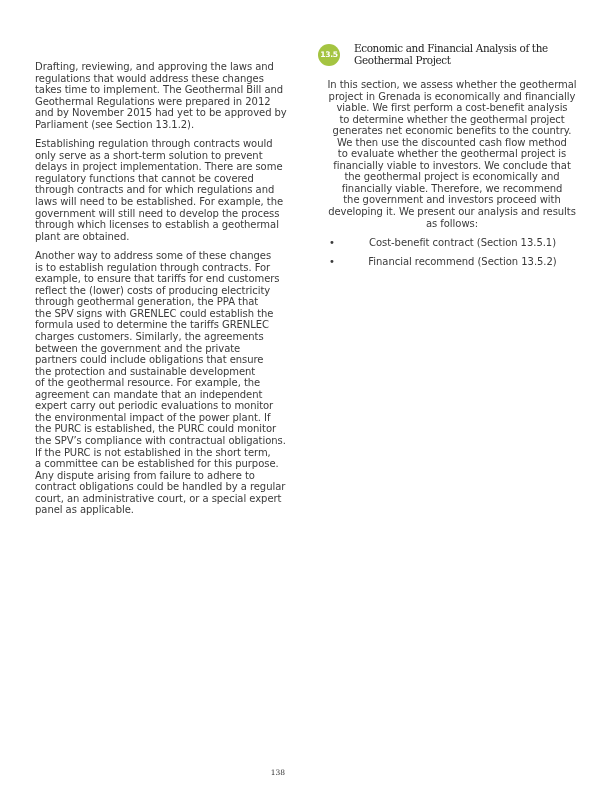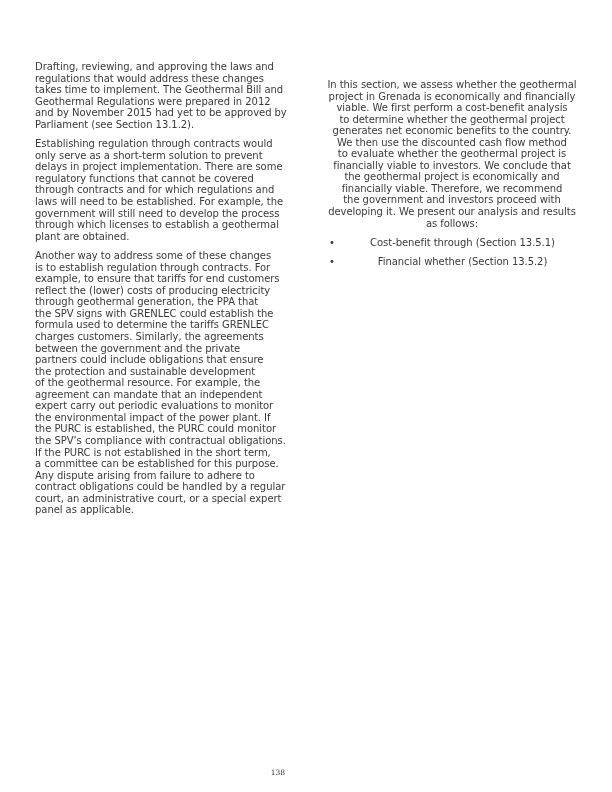--- a/index.html
+++ b/index.html
@@ -56,41 +56,46 @@
 the PURC is established, the PURC could monitor
 the SPV’s compliance with contractual obligations.
 If the PURC is not established in the short term,
 a committee can be established for this purpose.
 Any dispute arising from failure to adhere to
 contract obligations could be handled by a regular
 court, an administrative court, or a special expert
 panel as applicable.</p>
   </div>
 
+  <div class="heading">
+    <div class="badge">13.5</div>
+    <div class="heading-title">Economic and Financial Analysis of the
+Geothermal Project</div>
+  </div>
 
   <div class="col col-right">
     <p class="para">In this section, we assess whether the geothermal
 project in Grenada is economically and financially
 viable. We first perform a cost-benefit analysis
 to determine whether the geothermal project
 generates net economic benefits to the country.
 We then use the discounted cash flow method
 to evaluate whether the geothermal project is
 financially viable to investors. We conclude that
 the geothermal project is economically and
 financially viable. Therefore, we recommend
 the government and investors proceed with
 developing it. We present our analysis and results
 as follows:</p>
     <ul class="bullets">
       <li>
         <span class="dot">•</span>
-        <span>Cost-benefit through (Section 13.5.1)</span>
+        <span>Cost-benefit contract (Section 13.5.1)</span>
       </li>
       <li>
         <span class="dot">•</span>
-        <span>Financial whether (Section 13.5.2)</span>
+        <span>Financial recommend (Section 13.5.2)</span>
       </li>
     </ul>
   </div>
 
   <div class="page-number">138</div>
 </div>
 
 </body></html>

